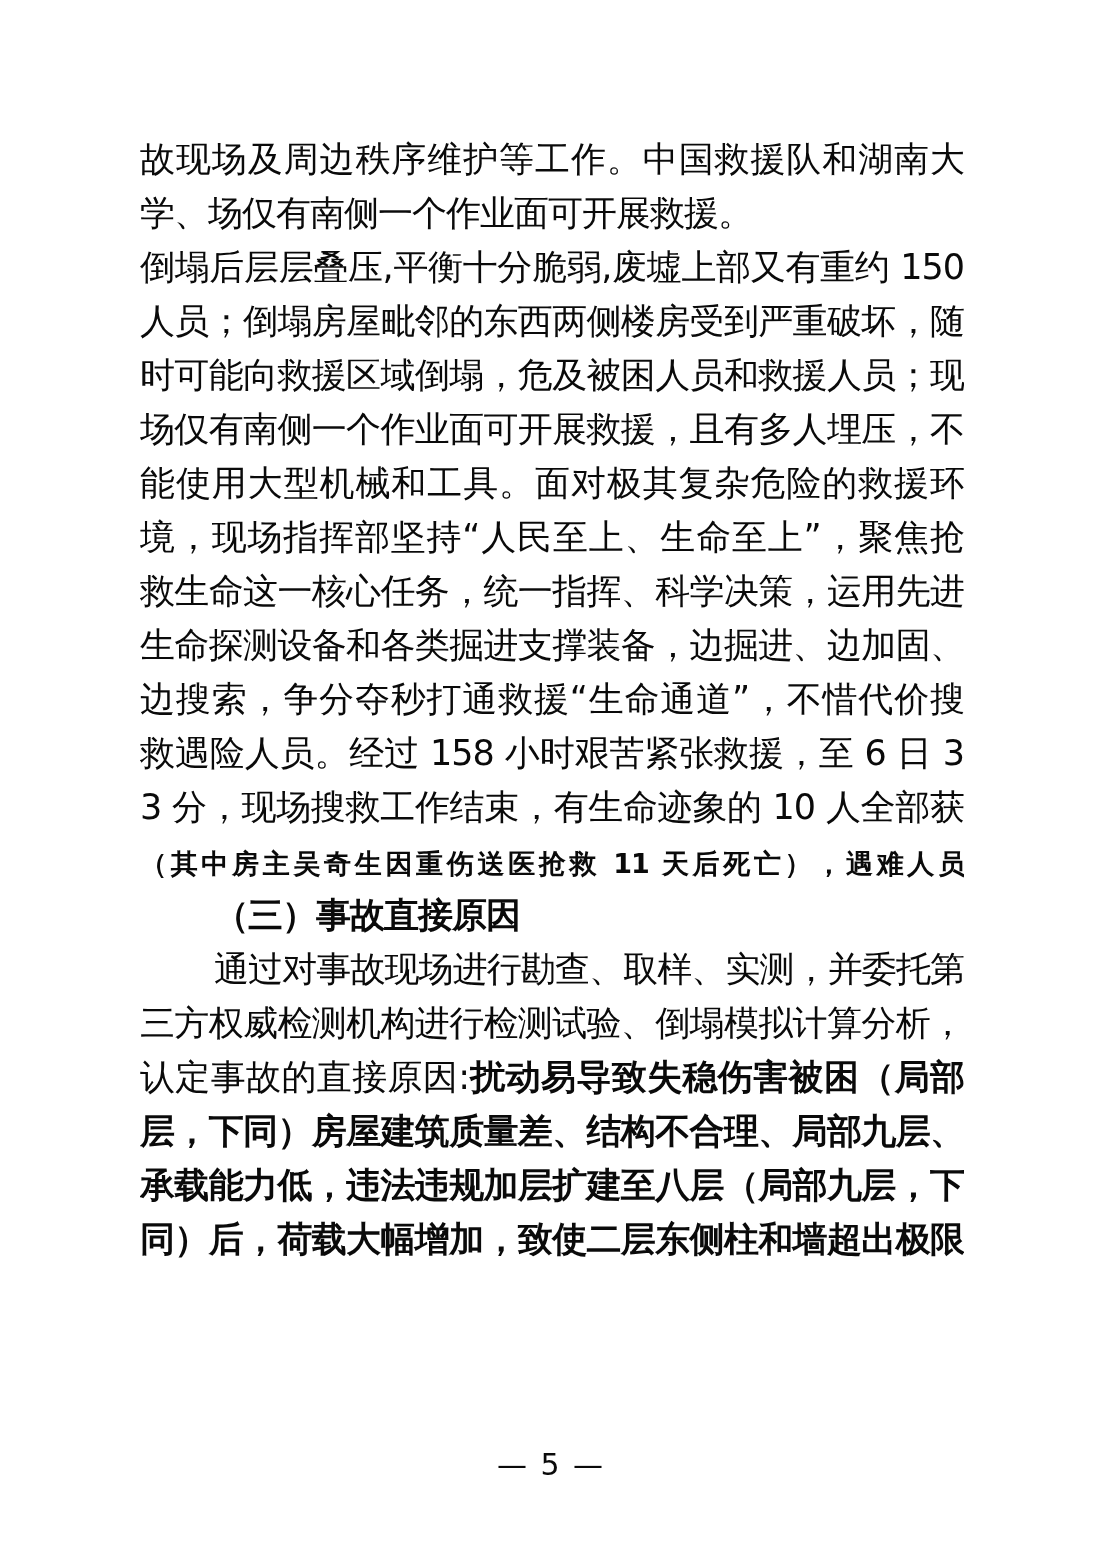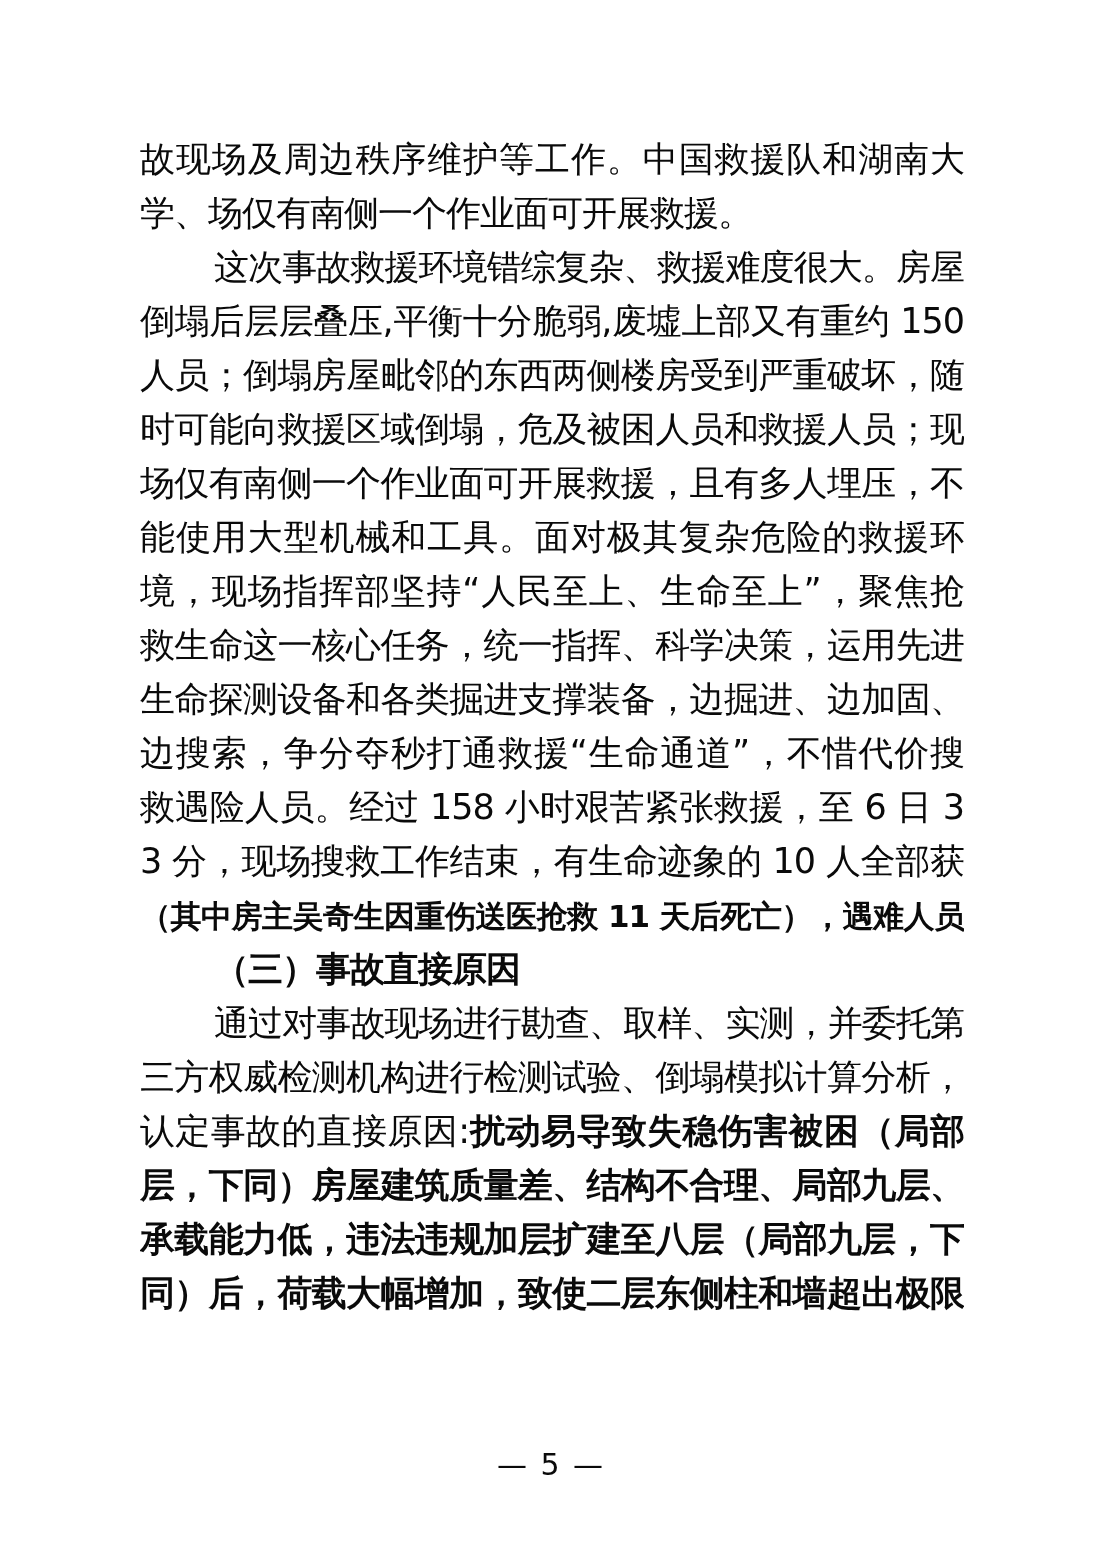--- a/index.html
+++ b/index.html
@@ -33,42 +33,41 @@
   .line.just {
     text-align: justify;
     text-align-last: justify;
     text-justify: inter-character;
   }
   .line.indent {
     text-indent: 74px;
   }
   .seg.normal { font-weight: normal; }
   .seg.bold { font-weight: bold; }
-  .seg.bold-small { font-weight: bold; font-size: 31px; }
+  .seg.bold-small { font-weight: bold; font-size: 27px; }
   .footer {
     position: absolute;
     left: 0;
     top: 1445px;
     width: 100%;
     height: 40px;
     line-height: 40px;
     text-align: center;
     font-size: 30px;
     color: #0a0a0a;
     letter-spacing: 2px;
   }
 </style>
 </head>
 <body>
 
 <div class="page">
   <div class="text-block">
       <div class="line just"><span class="seg normal">故现场及周边秩序维护等工作。中国救援队和湖南大</span></div>
       <div class="line"><span class="seg normal">学、场仅有南侧一个作业面可开展救援。</span></div>
-      <div class="line just indent"><span class="seg normal">这次事故救援环境错综复杂、救援难度很大。房屋</span></div>
       <div class="line just"><span class="seg normal">倒塌后层层叠压,平衡十分脆弱,废墟上部又有重约 150</span></div>
       <div class="line just"><span class="seg normal">人员；倒塌房屋毗邻的东西两侧楼房受到严重破坏，随</span></div>
       <div class="line just"><span class="seg normal">时可能向救援区域倒塌，危及被困人员和救援人员；现</span></div>
       <div class="line just"><span class="seg normal">场仅有南侧一个作业面可开展救援，且有多人埋压，不</span></div>
       <div class="line just"><span class="seg normal">能使用大型机械和工具。面对极其复杂危险的救援环</span></div>
       <div class="line just"><span class="seg normal">境，现场指挥部坚持“人民至上、生命至上”，聚焦抢</span></div>
       <div class="line just"><span class="seg normal">救生命这一核心任务，统一指挥、科学决策，运用先进</span></div>
       <div class="line just"><span class="seg normal">生命探测设备和各类掘进支撑装备，边掘进、边加固、</span></div>
       <div class="line just"><span class="seg normal">边搜索，争分夺秒打通救援“生命通道”，不惜代价搜</span></div>
       <div class="line just"><span class="seg normal">救遇险人员。经过 158 小时艰苦紧张救援，至 6 日 3 时</span></div>

